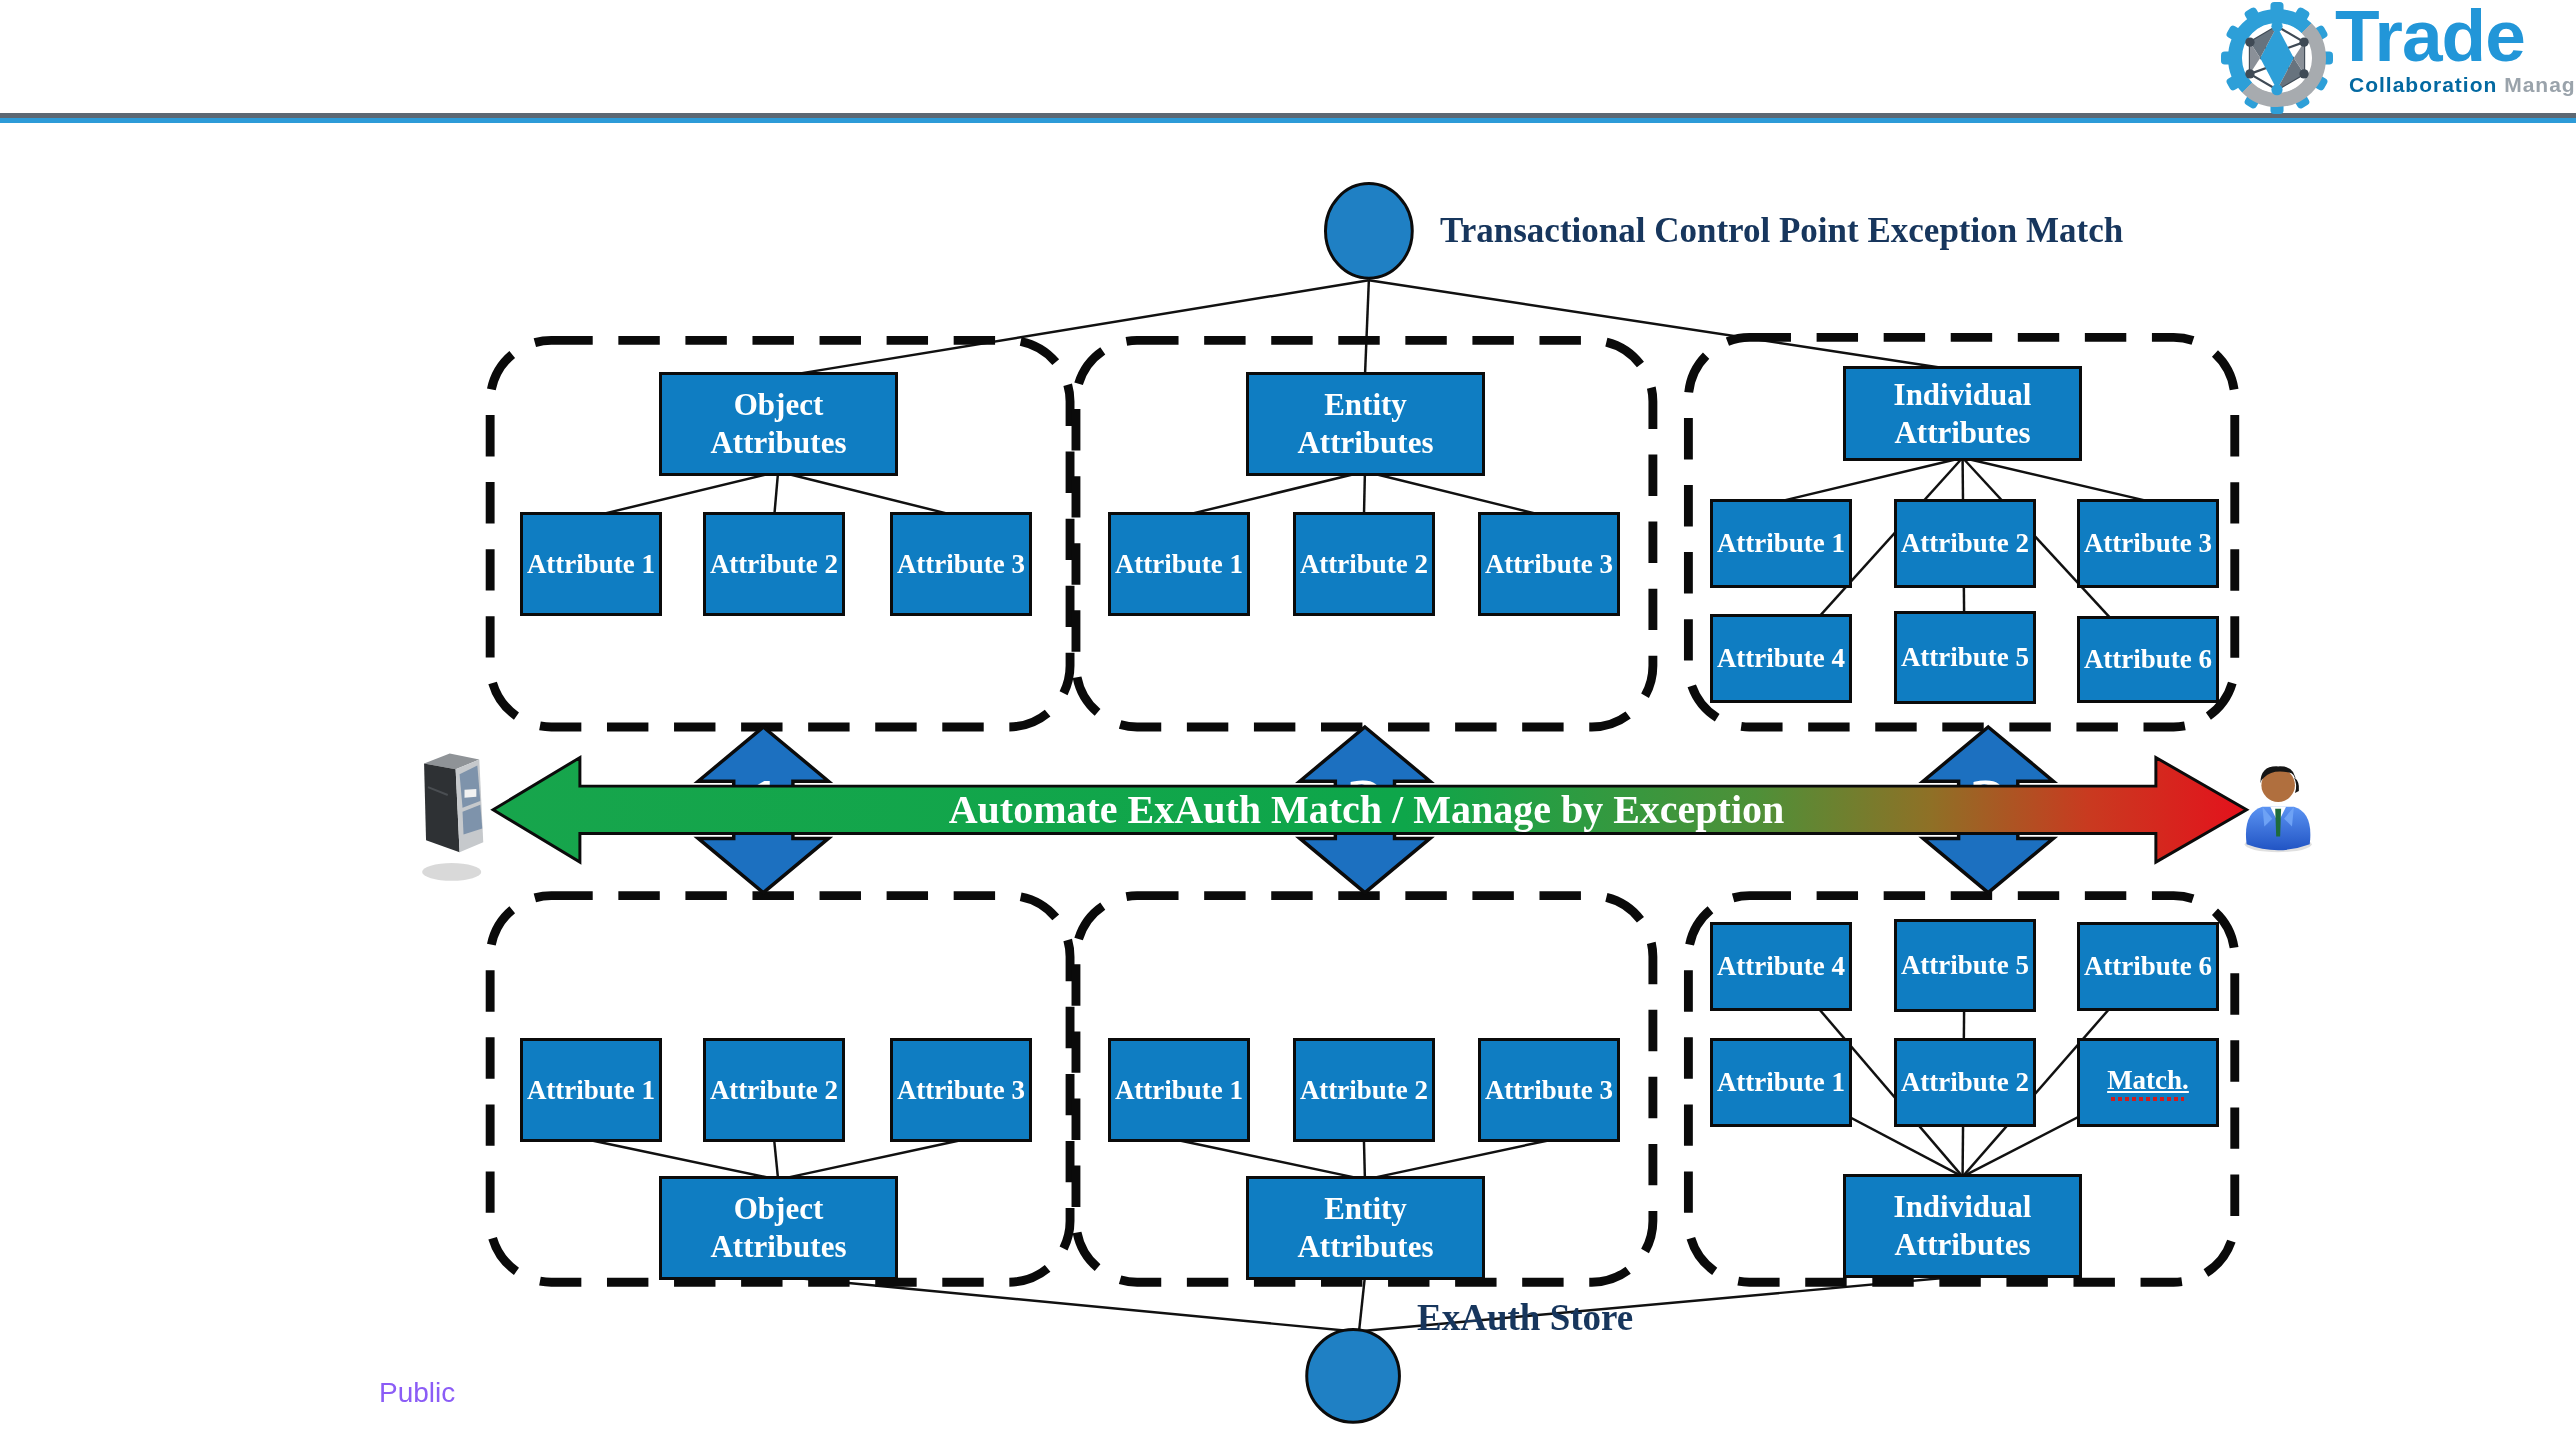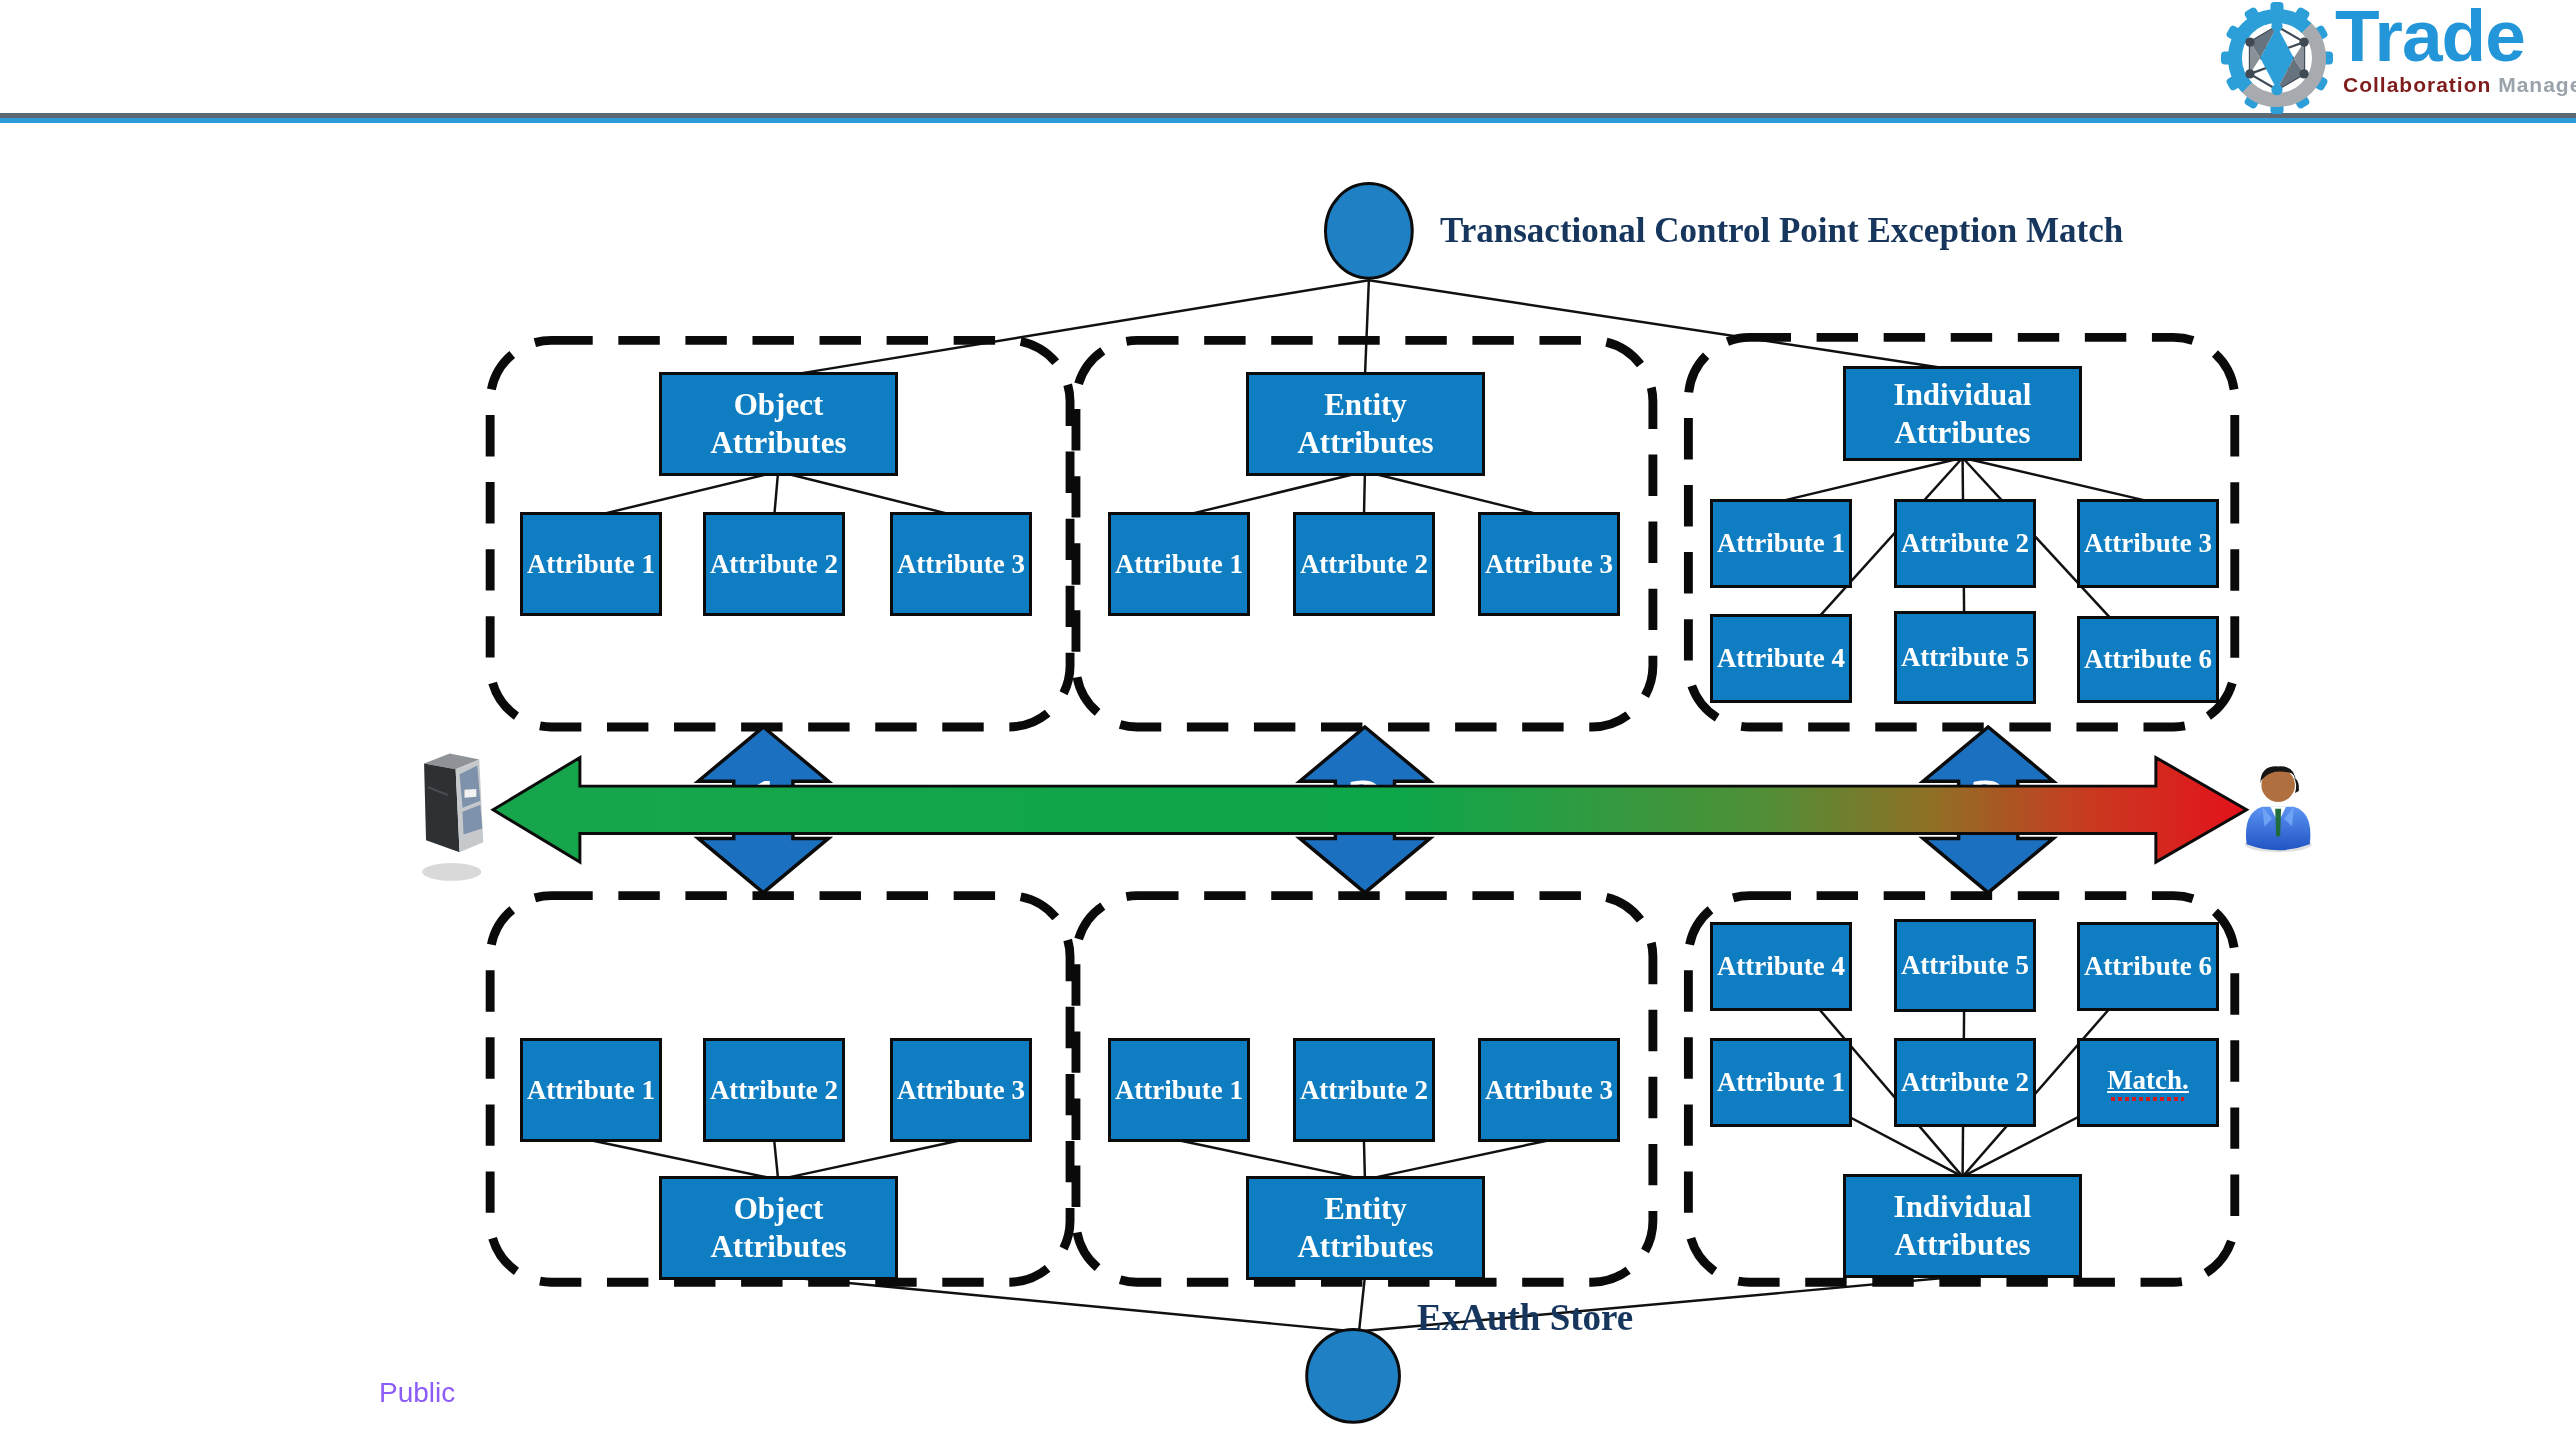--- a/index.html
+++ b/index.html
@@ -8,21 +8,21 @@
   .abs{position:absolute;}
   
   .slide-title{position:absolute;left:10px;top:0px;font-size:74px;font-weight:300;
                color:#1c1c1c;letter-spacing:-2px;white-space:nowrap;}
   .divider-gray{position:absolute;left:0;top:113px;width:2576px;height:5px;background:#5d6873;}
   .divider-blue{position:absolute;left:0;top:118px;width:2576px;height:5px;background:#2d9bd8;}
   .logo-brand{position:absolute;left:2335px;top:-6px;font-size:73px;font-weight:bold;
               color:#2296d8;letter-spacing:-1px;}
   .logo-sub{position:absolute;left:2343px;top:73px;font-size:21px;font-weight:bold;
             letter-spacing:1px;white-space:nowrap;}
-  .logo-sub .b{color:#7f1d1d;}
+  .logo-sub .b{color:#0369a1;margin-left:6px;}
   .logo-sub .l{color:#9aa3ab;}
   
   #diagram-svg{position:absolute;left:0;top:0;}
   
   .nbox{position:absolute;background:#0f7dc2;border:3px solid #0b0b0b;border-radius:0;
         display:flex;align-items:center;justify-content:center;box-sizing:border-box;
         color:#ffffff;font-family:"Liberation Serif",serif;font-weight:bold;
         text-align:center;}
   .clabel{font-size:27px;white-space:nowrap;}
   .plabel{font-size:31px;line-height:1.22;white-space:pre-line;}
@@ -197,20 +197,21 @@
       <path d="M24,46 L34,58 L26,66 Z" fill="#6ea2f5"></path>
       <path d="M56,46 L46,58 L54,66 Z" fill="#6ea2f5"></path>
       <circle cx="40" cy="24" r="17" fill="#b06f3e"></circle>
       <path d="M22,22 Q22,4 40,5 Q58,4 58,22 Q58,12 50,11 Q34,8 26,16 Q23,18 22,22 Z" fill="#151515"></path>
       <path d="M56,16 Q60,24 57,32 L61,30 Q62,20 56,16 Z" fill="#151515"></path>
     </g>
   </svg>
 
   <div class="flabel top-node-label">Transactional Control Point Exception Match</div>
   <div class="flabel store-label">ExAuth Store</div>
+  <div class="band-label">Automate ExAuth Match / Manage by Exception</div>
 
   <div class="nbox" style="left:659px;top:372px;width:239px;height:104px">
       <span class="plabel">Object
 Attributes</span>
     </div>
   <div class="nbox" style="left:520px;top:512px;width:142px;height:104px">
       <span class="clabel">Attribute 1</span>
     </div>
   <div class="nbox" style="left:703px;top:512px;width:142px;height:104px">
       <span class="clabel">Attribute 2</span>

